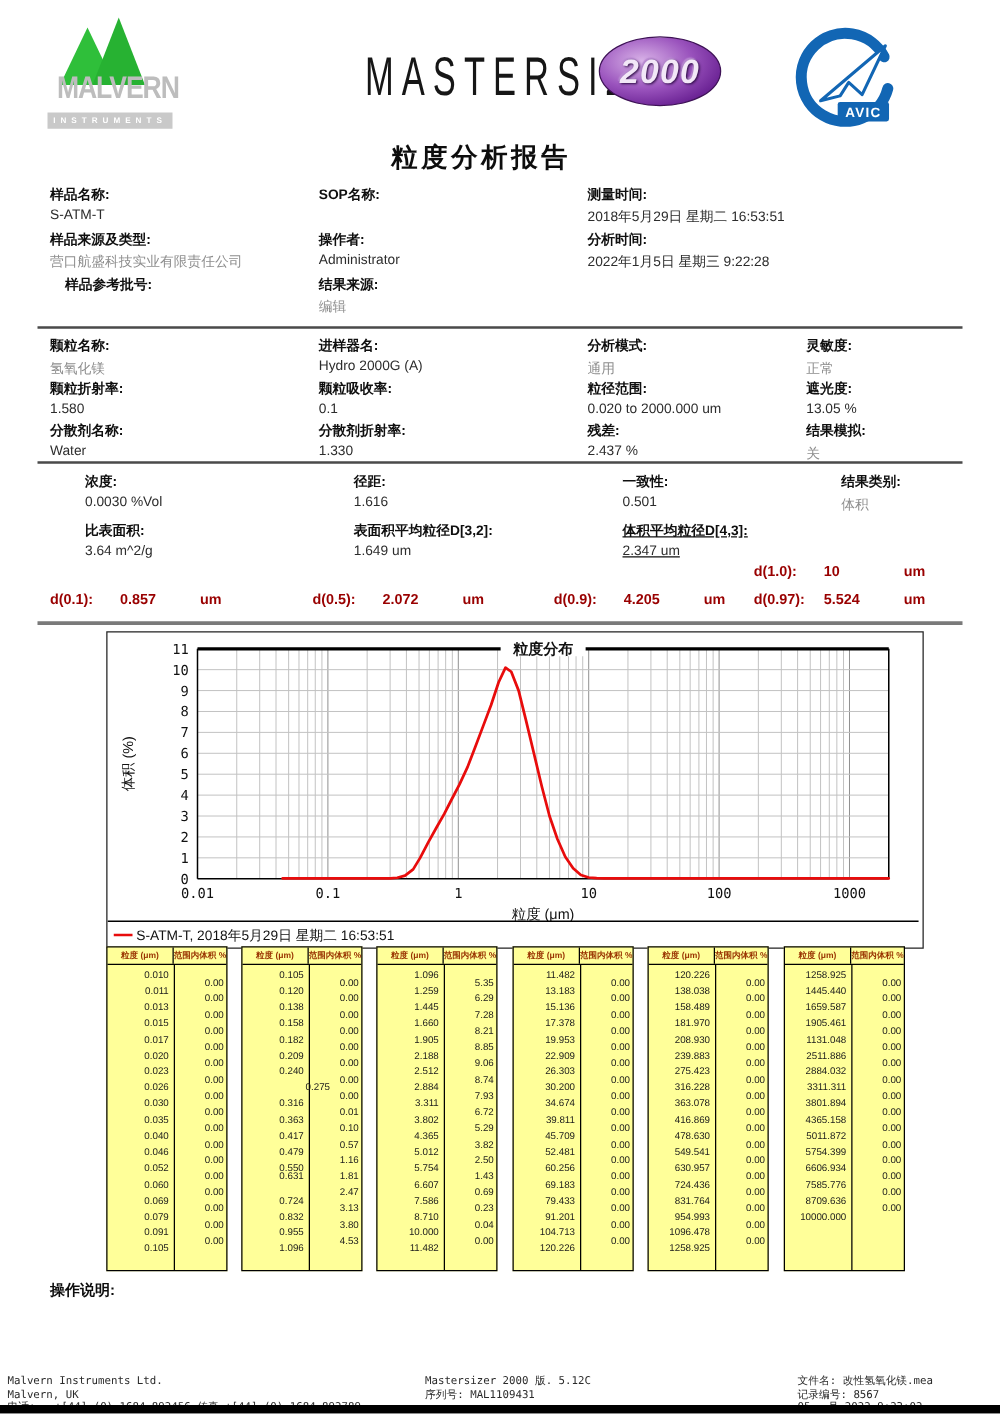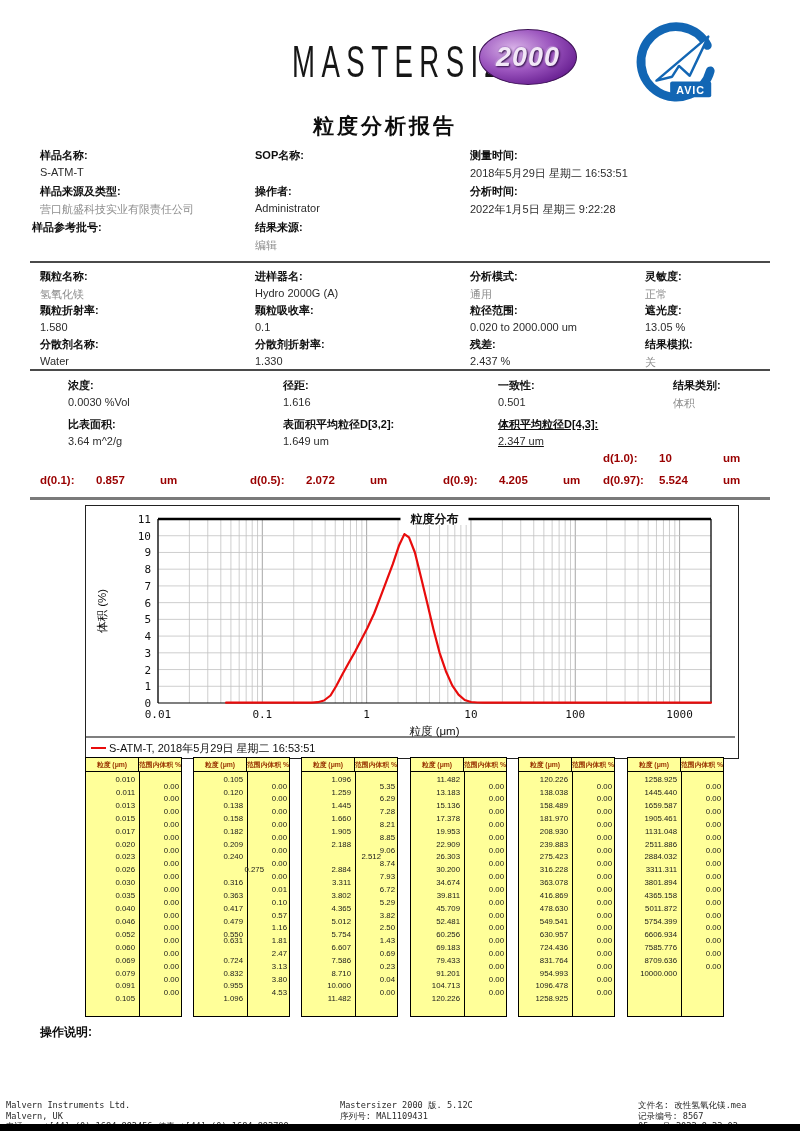--- a/index.html
+++ b/index.html
@@ -70,20 +70,26 @@
   #footer-left{left:6px;}
   #footer-center{left:340px;}
   #footer-right{left:638px;}
   .black-bar{position:absolute;left:0;top:1124px;width:800px;height:7px;background:#000;}
 </style>
 </head>
 <body>
 
 <div class="page">
 
+  <div class="malvern">
+    <div class="tri tri1"></div>
+    <div class="tri tri2"></div>
+    <div class="malvern-name">MALVERN</div>
+    <div class="malvern-bar">INSTRUMENTS</div>
+  </div>
 
   <div class="ms-text">MASTERSIZER</div>
   <div class="oval2000">
     <span>2000</span>
   </div>
 
   <div class="avic">
     <svg width="88" height="88" viewBox="0 0 90 90">
       <path d="M76 26 A36 36 0 1 0 79 52" fill="none" stroke="#1266b4" stroke-width="9" stroke-linecap="round"></path>
       <path d="M24 62 L77 17 L58 57 L47 47 L40 58 Z" fill="#ffffff" stroke="#1266b4" stroke-width="2.5" stroke-linejoin="round"></path>
@@ -112,21 +118,21 @@
         <div class="val muted">营口航盛科技实业有限责任公司</div>
       </div>
       <div class="cell" style="left: 255px; top: 36px;">
         <div class="lbl">操作者:</div>
         <div class="val">Administrator</div>
       </div>
       <div class="cell" style="left: 470px; top: 36px;">
         <div class="lbl">分析时间:</div>
         <div class="val">2022年1月5日 星期三 9:22:28</div>
       </div>
-      <div class="cell" style="left: 32px; top: 72px;">
+      <div class="cell" style="left: 52px; top: 72px;">
         <div class="lbl">样品参考批号:</div>
         <div class="val"></div>
       </div>
       <div class="cell" style="left: 255px; top: 72px;">
         <div class="lbl">结果来源:</div>
         <div class="val muted">编辑</div>
       </div>
     </div>
   <div id="hr1" class="hr"></div>
   <div id="sec2" class="info-sec">
@@ -412,21 +418,21 @@
           <span class="th2">范围内体积 %</span>
         </div>
         <div class="tbody">
           <div class="tdiv"></div>
           <div class="tsize" style="top: 4px;">1.096</div>
           <div class="tsize" style="top: 16.9px;">1.259</div>
           <div class="tsize" style="top: 29.8px;">1.445</div>
           <div class="tsize" style="top: 42.7px;">1.660</div>
           <div class="tsize" style="top: 55.6px;">1.905</div>
           <div class="tsize" style="top: 68.5px;">2.188</div>
-          <div class="tsize" style="top: 81.4px; padding-left: 30px;">2.512</div>
+          <div class="tsize" style="top: 81.4px;">2.512</div>
           <div class="tsize" style="top: 94.3px;">2.884</div>
           <div class="tsize" style="top: 107.2px;">3.311</div>
           <div class="tsize" style="top: 120.1px;">3.802</div>
           <div class="tsize" style="top: 133px;">4.365</div>
           <div class="tsize" style="top: 145.9px;">5.012</div>
           <div class="tsize" style="top: 158.8px;">5.754</div>
           <div class="tsize" style="top: 171.7px;">6.607</div>
           <div class="tsize" style="top: 184.6px;">7.586</div>
           <div class="tsize" style="top: 197.5px;">8.710</div>
           <div class="tsize" style="top: 210.4px;">10.000</div>

